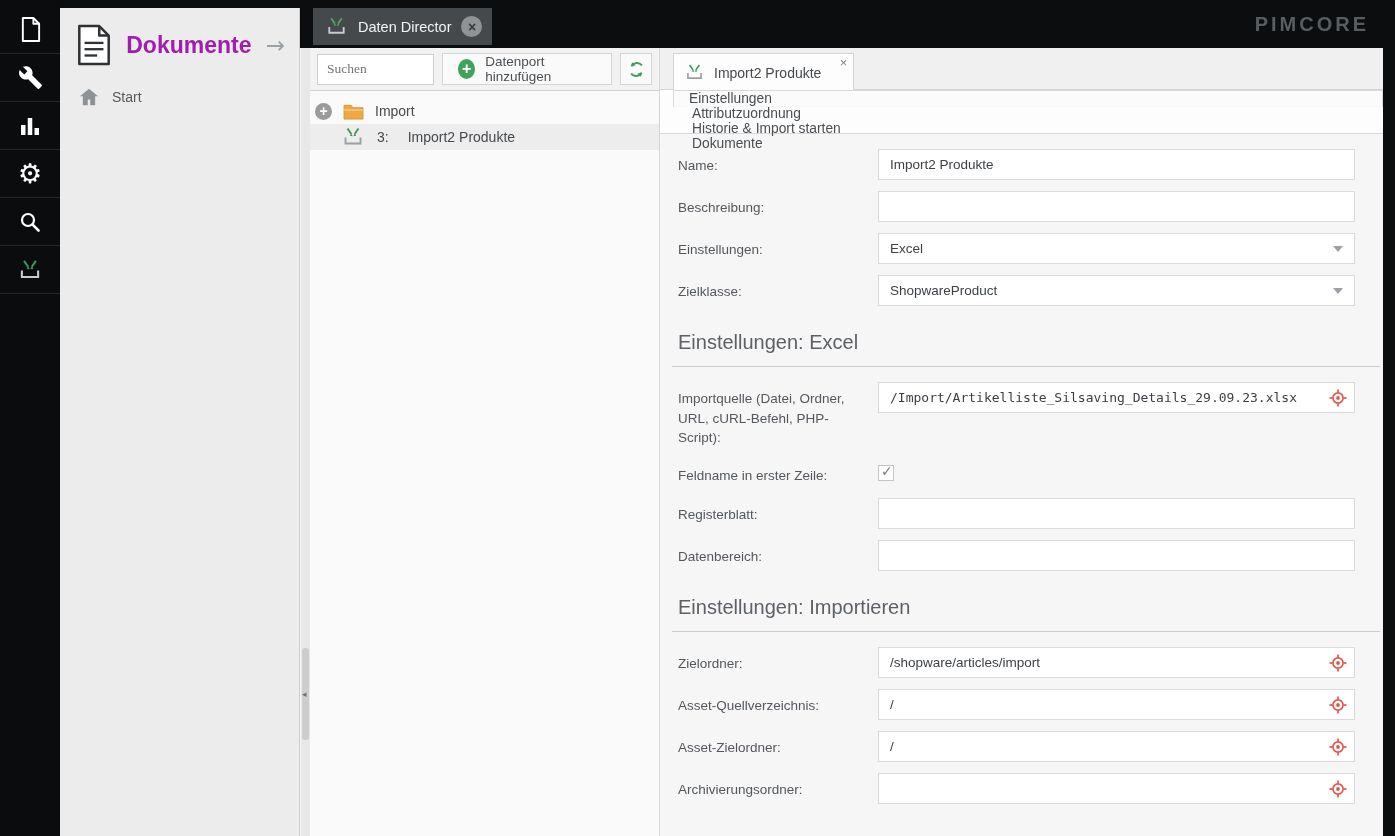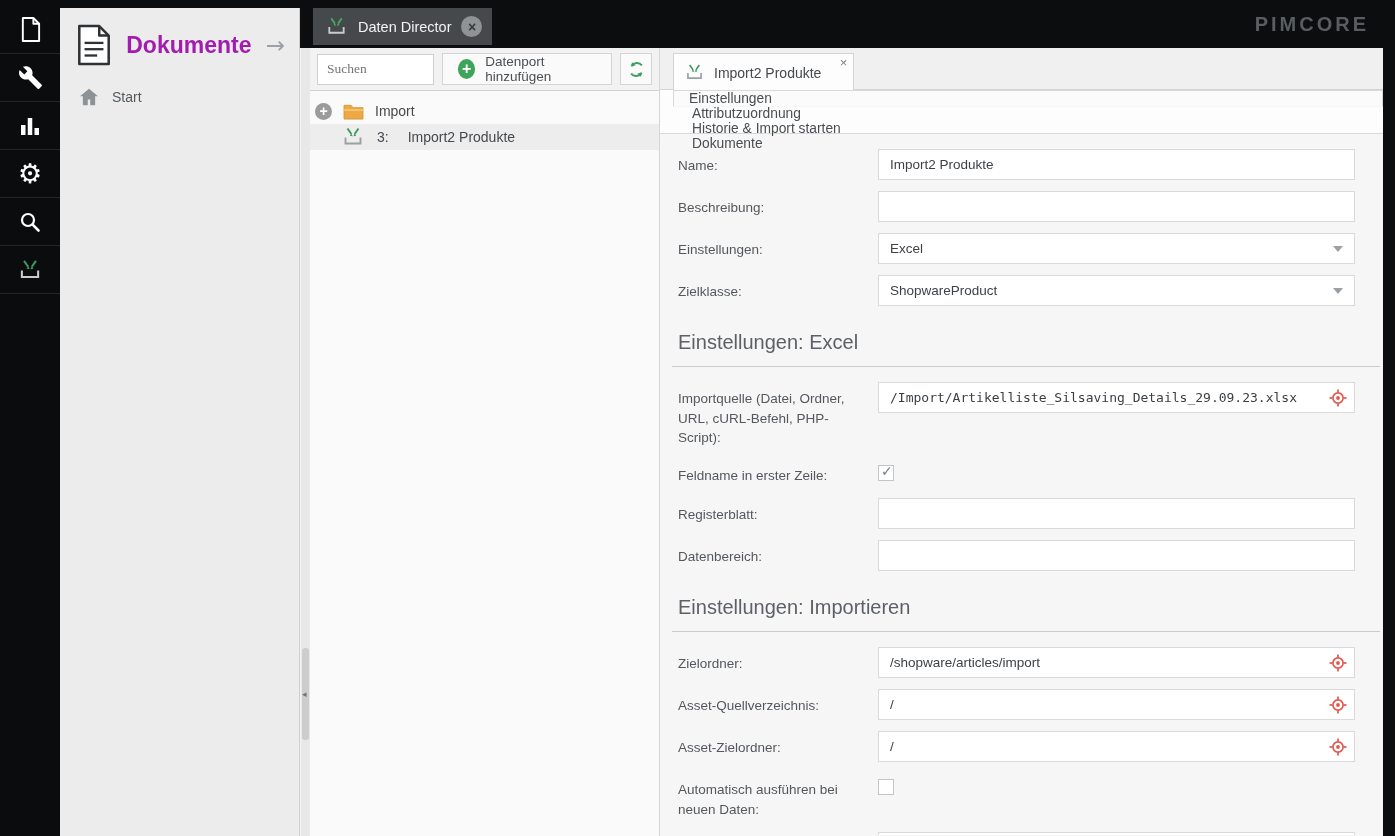--- a/index.html
+++ b/index.html
@@ -356,28 +356,20 @@
               <circle cx="9" cy="9" r="1.9" fill="#e2574c"></circle>
               <line x1="9" y1="0.5" x2="9" y2="3.2" stroke="#e2574c" stroke-width="1.7"></line>
               <line x1="9" y1="14.8" x2="9" y2="17.5" stroke="#e2574c" stroke-width="1.7"></line>
               <line x1="0.5" y1="9" x2="3.2" y2="9" stroke="#e2574c" stroke-width="1.7"></line>
               <line x1="14.8" y1="9" x2="17.5" y2="9" stroke="#e2574c" stroke-width="1.7"></line>
             </svg>
         </span>
       </div>
     </div>
 
-    <div class="frow cbrow">
-      <div class="flabel">Automatisch ausführen bei neuen Daten:</div>
-      <div class="ffield">
-        <div class="cb">
-          <span class="mark"></span>
-        </div>
-      </div>
-    </div>
 
     <div class="frow">
       <div class="flabel">Archivierungsordner:</div>
       <div class="ffield">
         <input class="txt haspick" type="text" value="" style="">
         <span class="target-btn">
           <svg width="18" height="18" viewBox="0 0 18 18">
               <circle cx="9" cy="9" r="5.1" fill="none" stroke="#e2574c" stroke-width="1.7"></circle>
               <circle cx="9" cy="9" r="1.9" fill="#e2574c"></circle>
               <line x1="9" y1="0.5" x2="9" y2="3.2" stroke="#e2574c" stroke-width="1.7"></line>

